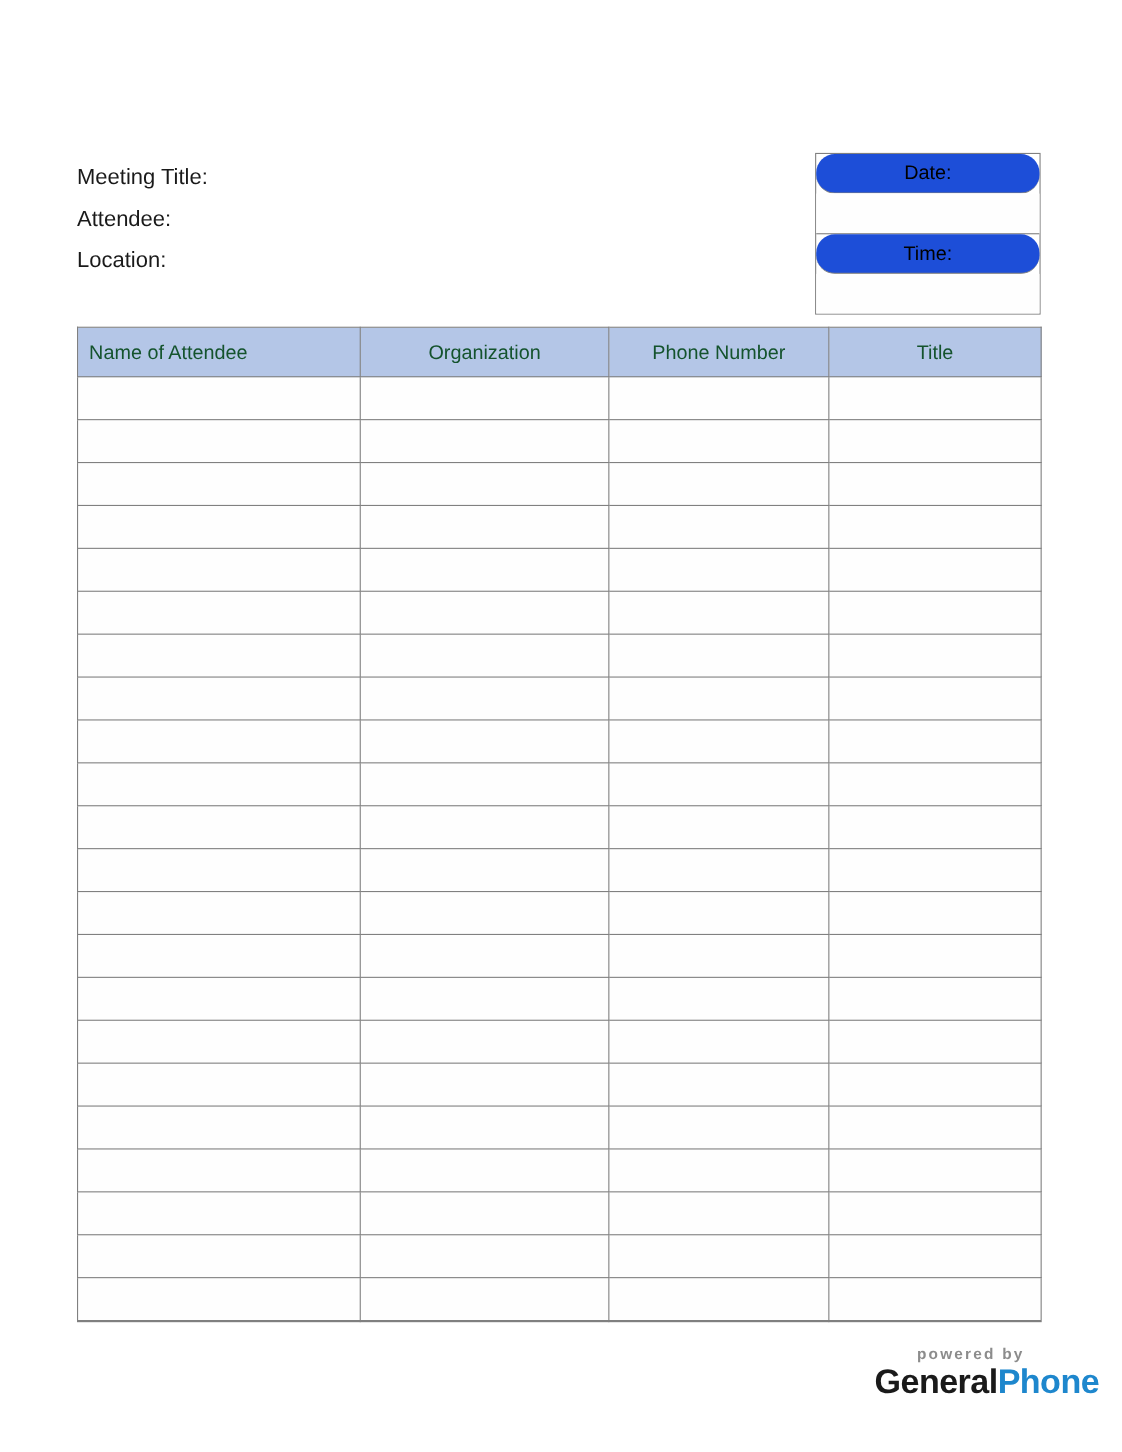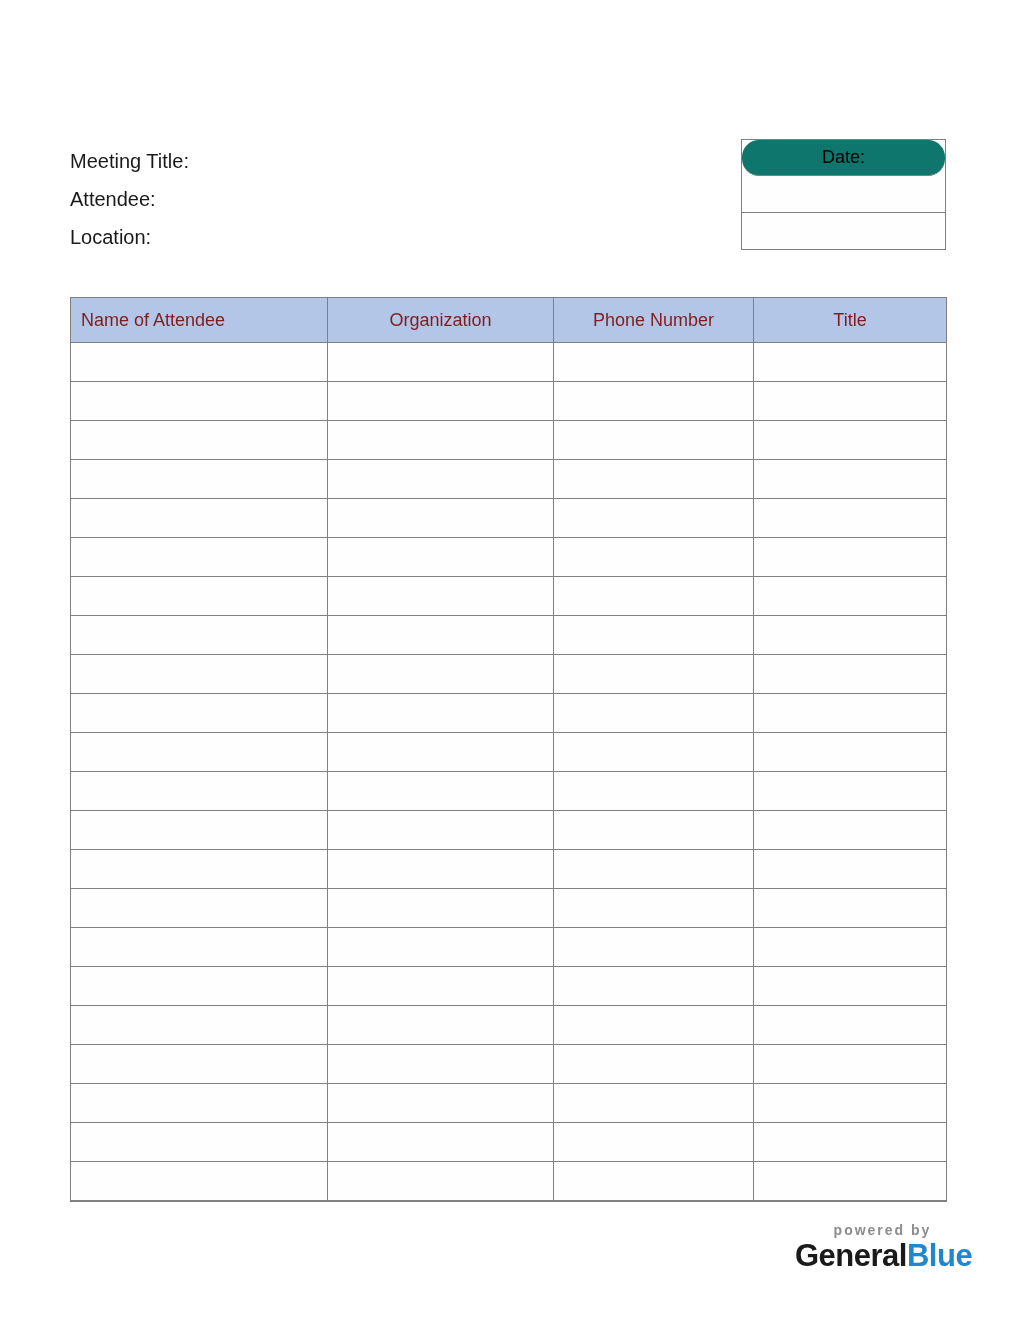--- a/index.html
+++ b/index.html
@@ -45,21 +45,21 @@
     width: 205px;
     box-sizing: border-box;
     border: 1px solid #808080;
     background: #ffffff;
   }
   .dt-header {
     height: 35px;
     line-height: 35px;
     text-align: center;
     font-size: 18px;
-    background: #0f766e;
+    background: #1d4ed8;
     border-bottom: 1px solid #808080;
     color: #000;
     border-radius: 17px;
   }
   .dt-value {
     height: 36px;
     background: #FEFEFE;
     border-bottom: 1px solid #808080;
   }
   .dt-value.last { border-bottom: none; }
@@ -73,21 +73,21 @@
     table-layout: fixed;
     border: 1px solid #808080;
     border-bottom: 2px solid #808080;
   }
   .signin-table th {
     height: 44px;
     background: #B4C6E7;
     border: 1px solid #808080;
     font-size: 18px;
     font-weight: normal;
-    color: #7f1d1d;
+    color: #14532d;
     text-align: center;
     padding: 0;
   }
   .signin-table th.first {
     text-align: left;
     padding-left: 10px;
   }
   .signin-table td {
     height: 38px;
     background: #FEFEFE;
@@ -125,20 +125,21 @@
 
   <div class="info-labels">
     <div class="label">Meeting Title:</div>
     <div class="label">Attendee:</div>
     <div class="label">Location:</div>
   </div>
 
   <div class="datetime-box">
     <div class="dt-header">Date:</div>
     <div class="dt-value"></div>
+    <div class="dt-header">Time:</div>
     <div class="dt-value last"></div>
   </div>
 
   <table class="signin-table">
     <colgroup>
       <col style="width:257px">
       <col style="width:226px">
       <col style="width:200px">
       <col style="width:193px">
     </colgroup>
@@ -281,16 +282,16 @@
           <td></td>
           <td></td>
           <td></td>
           <td></td>
         </tr>
       </tbody>
   </table>
 
   <div class="brand-footer">
     <div class="powered-by">powered by</div>
-    <div class="brand-logo"><span>General</span><span class="blue">Blue</span></div>
+    <div class="brand-logo"><span>General</span><span class="blue">Phone</span></div>
   </div>
 
 </div>
 
 </body></html>

